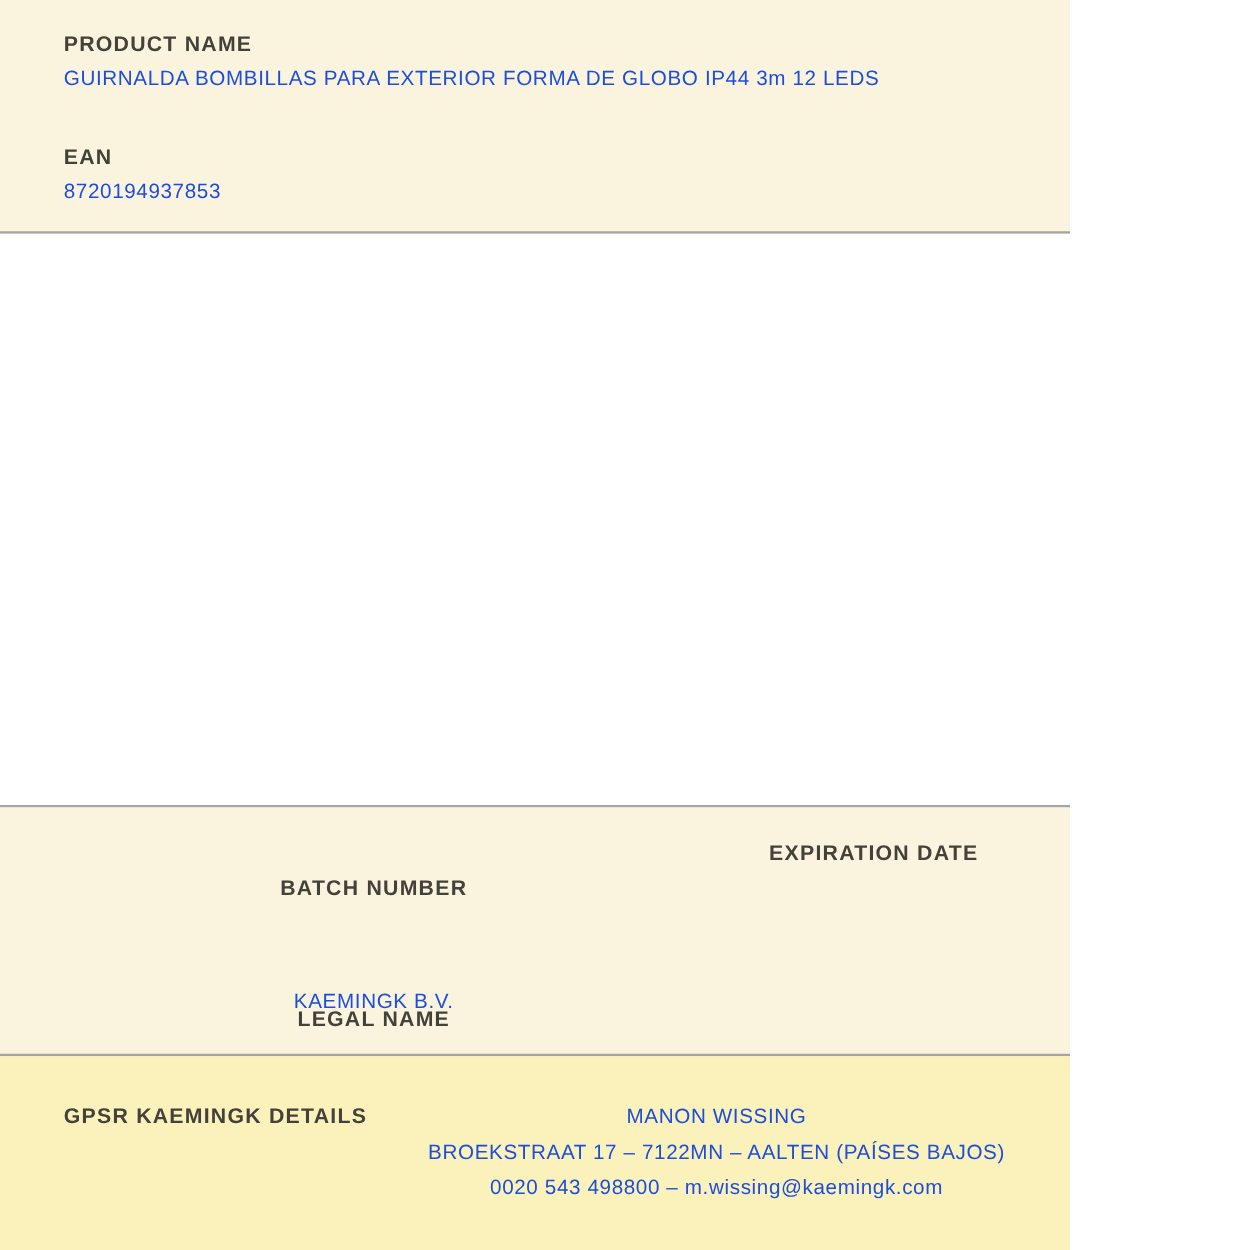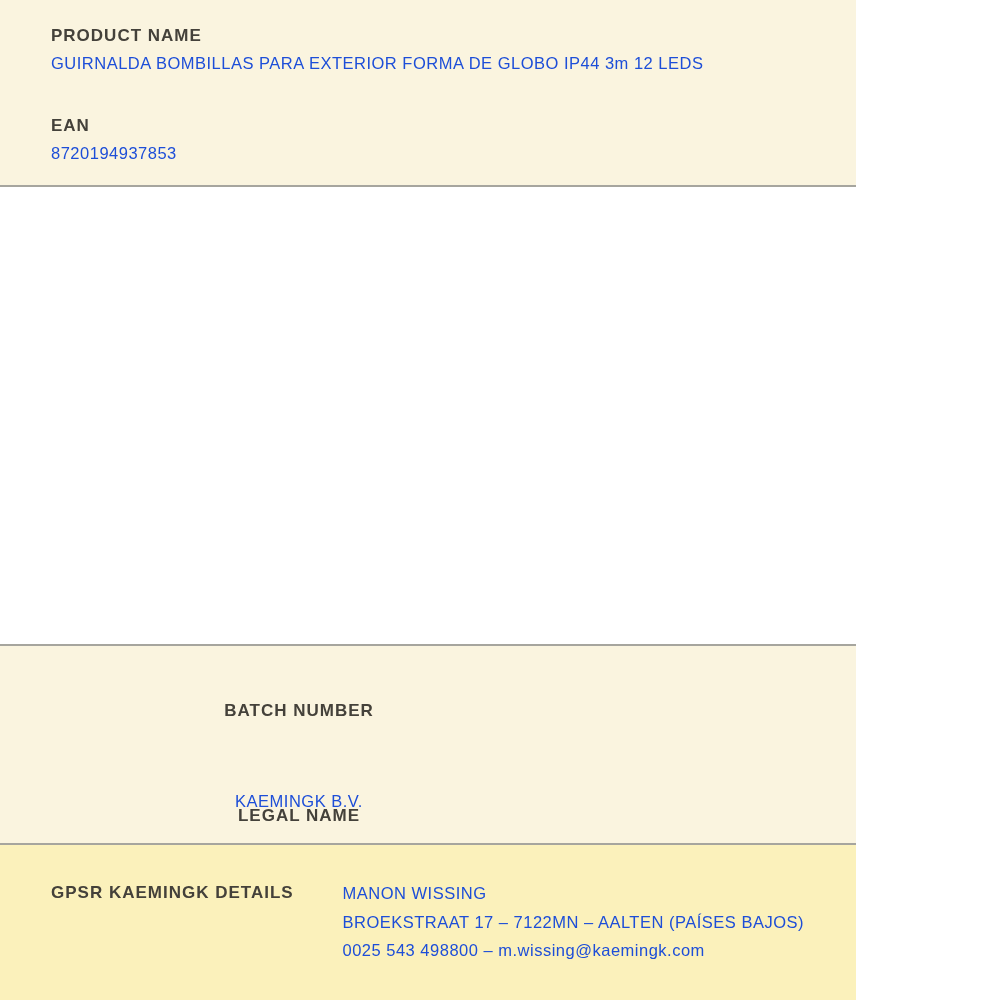--- a/index.html
+++ b/index.html
@@ -33,21 +33,21 @@
     letter-spacing: 0.5px;
     color: #1d4ed8;
     white-space: nowrap;
   }
   .col { width: 400px; text-align: center; }
   .col-left  { left: 99px; }
   .col-right { left: 499px; }
 
   .gpsr-contact {
     right: 52px; top: 879px;
-    text-align: left;
+    text-align: center;
     line-height: 28.5px;
     margin-left: 20px;
   }
   .ce { left: 858px; top: 713px; width: 84px; height: 64px; }
 </style>
 </head>
 <body>
 
 <div class="page">
 
@@ -56,36 +56,37 @@
     <div class="abs value" style="left:51px; top:54px;">GUIRNALDA BOMBILLAS PARA EXTERIOR FORMA DE GLOBO IP44 3m 12 LEDS</div>
     <div class="abs label" style="left:51px; top:116px;">EAN</div>
     <div class="abs value" style="left:51px; top:144px;">8720194937853</div>
   </div>
 
   <div class="section" id="sec-image-area"></div>
 
   <div class="section" id="sec-details"></div>
 
   <div class="abs label col col-left" style="top:673px;margin-top:28px;">BATCH NUMBER</div>
+  <div class="abs label col col-right" style="top:673px;">EXPIRATION DATE</div>
 
   <div class="abs label col col-left" style="top:806px;">LEGAL NAME</div>
   <div class="abs value col col-left" style="top:792px;">KAEMINGK B.V.</div>
 
 
   <div class="abs ce">
     <svg viewBox="0 0 84 64" width="84" height="64" aria-hidden="true">
       <path d="M 25.5,10.7 A 13,26 0 1 0 25.5,53.3" fill="none" stroke="#161616" stroke-width="10"></path>
       <path d="M 73.5,10.7 A 13,26 0 1 0 73.5,53.3" fill="none" stroke="#161616" stroke-width="10"></path>
       <line x1="63" y1="32" x2="77.5" y2="32" stroke="#161616" stroke-width="10"></line>
     </svg>
   </div>
 
   <div class="section" id="sec-gpsr"></div>
 
   <div class="abs label" style="left:51px; top:883px;">GPSR KAEMINGK DETAILS</div>
 
   <div class="abs value gpsr-contact">
     <div>MANON WISSING</div>
     <div>BROEKSTRAAT 17 – 7122MN – AALTEN (PAÍSES BAJOS)</div>
-    <div>0025 543 498800 – m.wissing@kaemingk.com</div>
+    <div>0020 543 498800 – m.wissing@kaemingk.com</div>
   </div>
 
 </div>
 
 </body></html>

